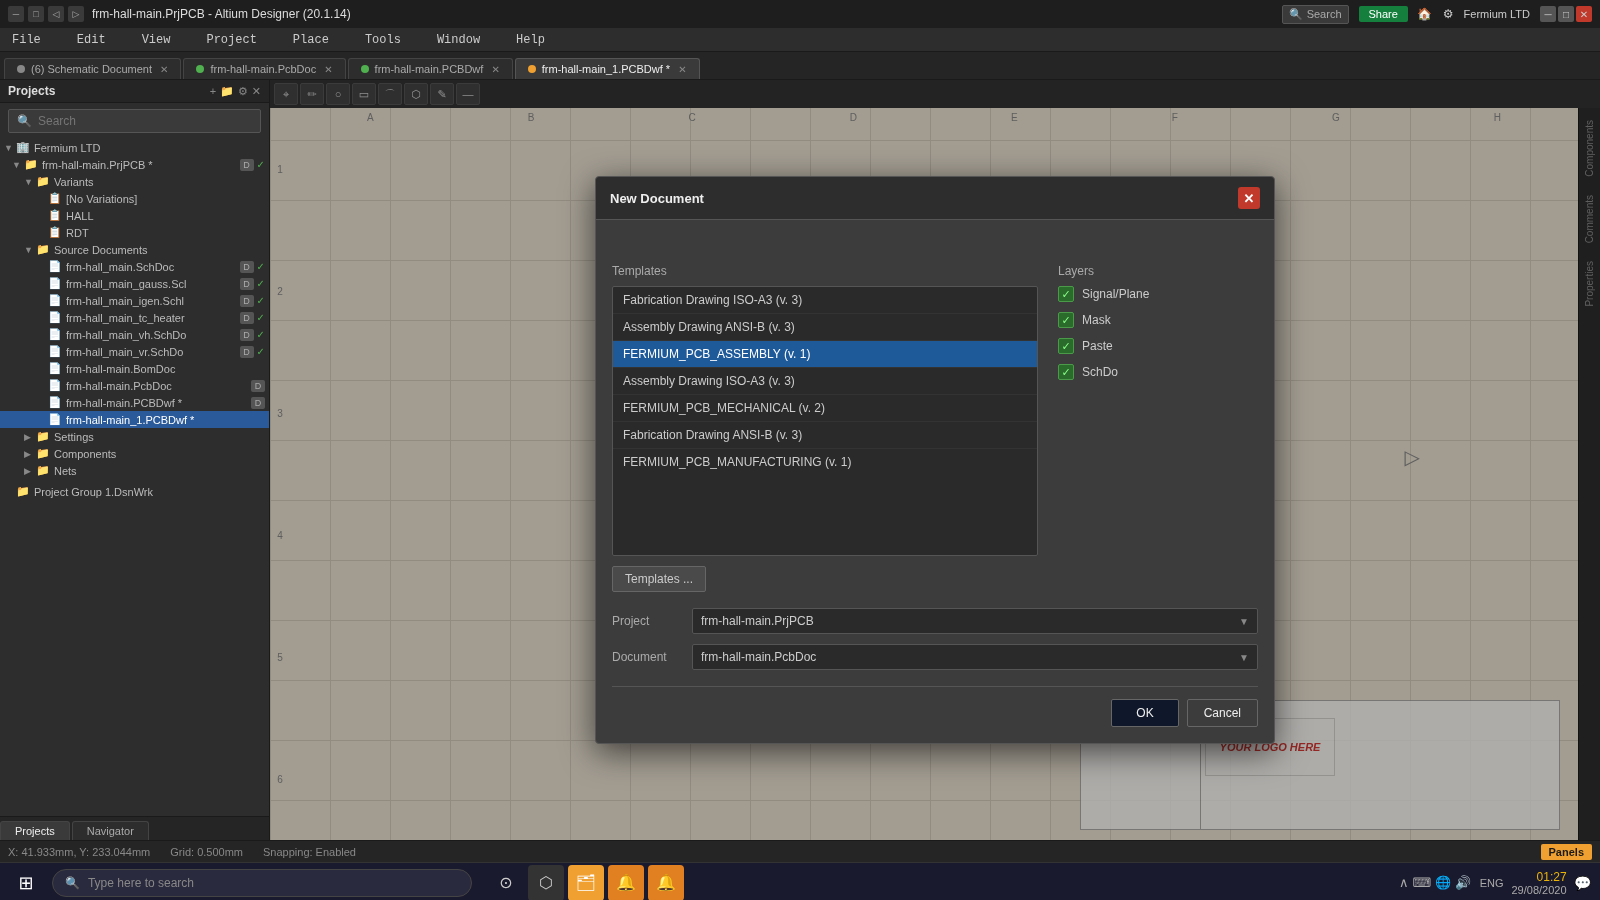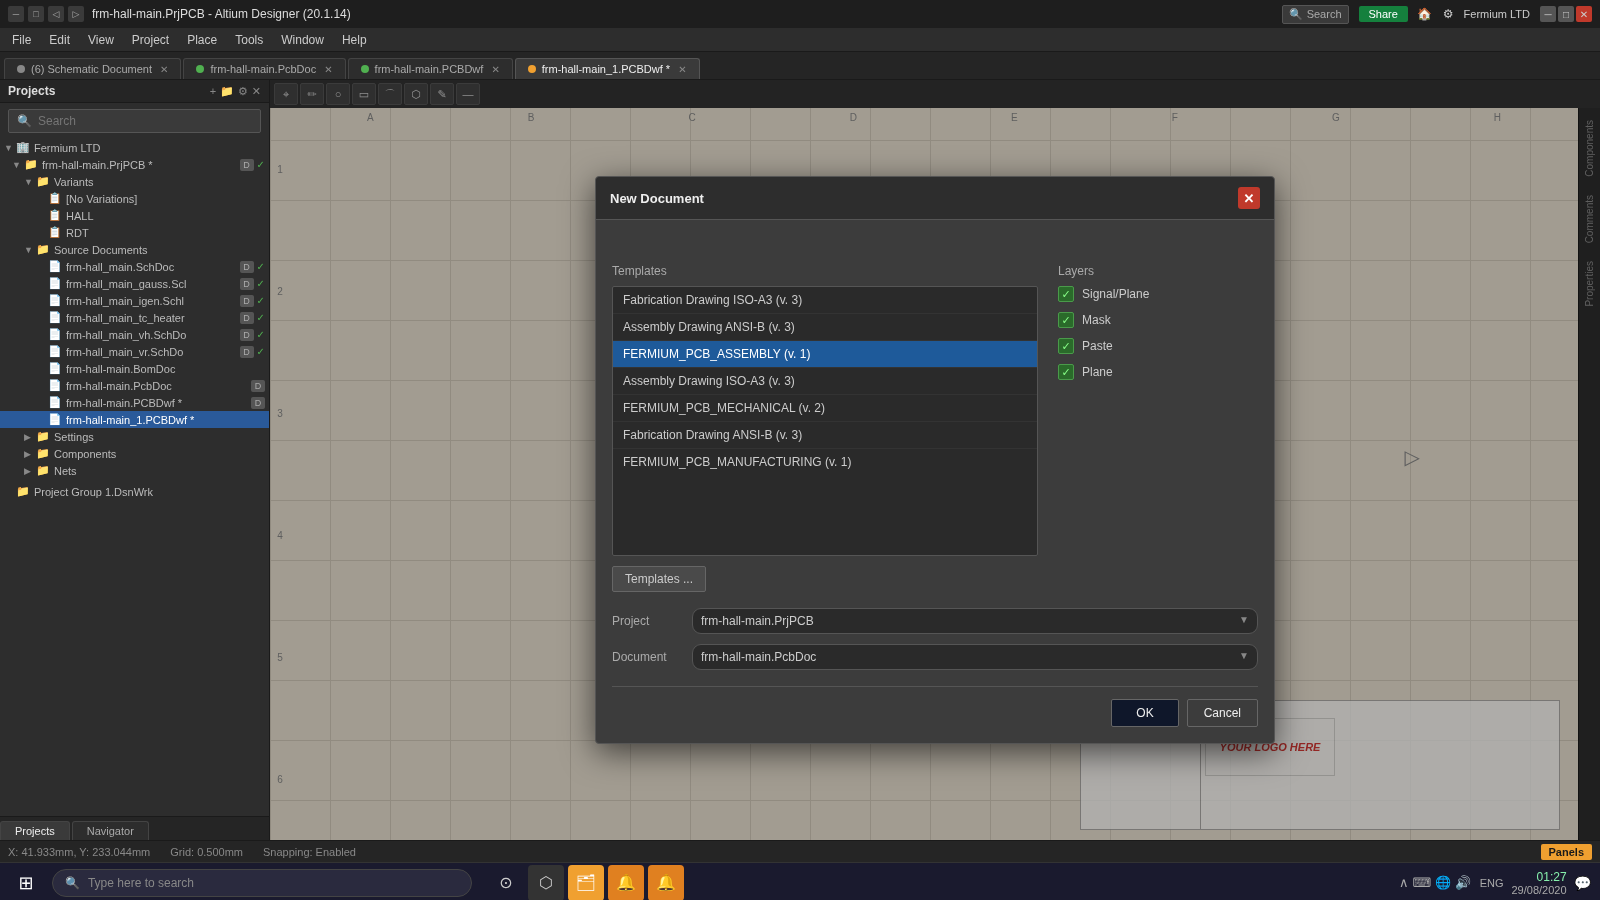--- a/index.html
+++ b/index.html
@@ -27,21 +27,22 @@
     .win-btn.close { background: #c0392b; }
 
     
     .menu-bar {
       background: #2d2d2d;
       height: 24px;
       display: flex;
       align-items: center;
       padding: 6px 4px;
       border-bottom: 1px solid #1a1a1a;
-      gap: 2px;
+      gap: 20px;
+      font-family: Liberation Mono, monospace;
     }
     .menu-item { padding: 2px 8px; font-size: 12px; color: #ccc; cursor: pointer; border-radius: 2px; }
     .share-btn { background: #15803d; color: white; padding: 2px 10px; border-radius: 2px; font-size: 11px; cursor: pointer; }
 
     
     .tab-bar {
       background: #252525;
       height: 28px;
       display: flex;
       align-items: flex-end;
@@ -331,25 +332,26 @@
       display: flex;
       align-items: center;
       margin-bottom: 10px;
       gap: 10px;
     }
     .field-label { color: #aaa; font-size: 12px; width: 70px; flex-shrink: 0; }
     .field-select {
       flex: 1;
       background: #2a2a2a;
       border: 1px solid #555;
-      border-radius: 9px;
+      border-radius: 2px;
       padding: 5px 8px;
       color: #ccc;
       font-size: 12px;
       display: flex;
+      align-items: center;
       justify-content: space-between;
       cursor: pointer;
     }
     .field-select-arrow { color: #888; font-size: 10px; }
     .dialog-actions {
       display: flex;
       justify-content: flex-end;
       gap: 8px;
       margin-top: 16px;
       padding-top: 12px;
@@ -779,21 +781,21 @@
                   <div class="layer-item">
                     <div class="layer-check">✓</div>
                     <span>Mask</span>
                   </div>
                   <div class="layer-item">
                     <div class="layer-check">✓</div>
                     <span>Paste</span>
                   </div>
                   <div class="layer-item">
                     <div class="layer-check">✓</div>
-                    <span>Plane</span>
+                    <span>SchDo</span>
                   </div>
                 </div>
               </div>
             </div>
 
             <div class="dialog-footer-fields">
               <div class="field-row">
                 <span class="field-label">Project</span>
                 <div class="field-select">
                   <span>frm-hall-main.PrjPCB</span>
@@ -843,18 +845,18 @@
   </div>
   <div class="taskbar-right">
     <div class="taskbar-icons">
       <span class="tray-icon">∧</span>
       <span class="tray-icon">⌨</span>
       <span class="tray-icon">🌐</span>
       <span class="tray-icon">🔊</span>
     </div>
     <span style="font-size:11px; color:#aaa;">ENG</span>
     <div class="taskbar-time">
-      <div style="font-size:12px; color:#86efac;">01:27</div>
+      <div style="font-size:12px; color:#eab308;">01:27</div>
       <div style="font-size:11px; color:#aaa;">29/08/2020</div>
     </div>
     <span style="font-size:14px; color:#aaa;">💬</span>
   </div>
 </div>
 
 </body></html>

